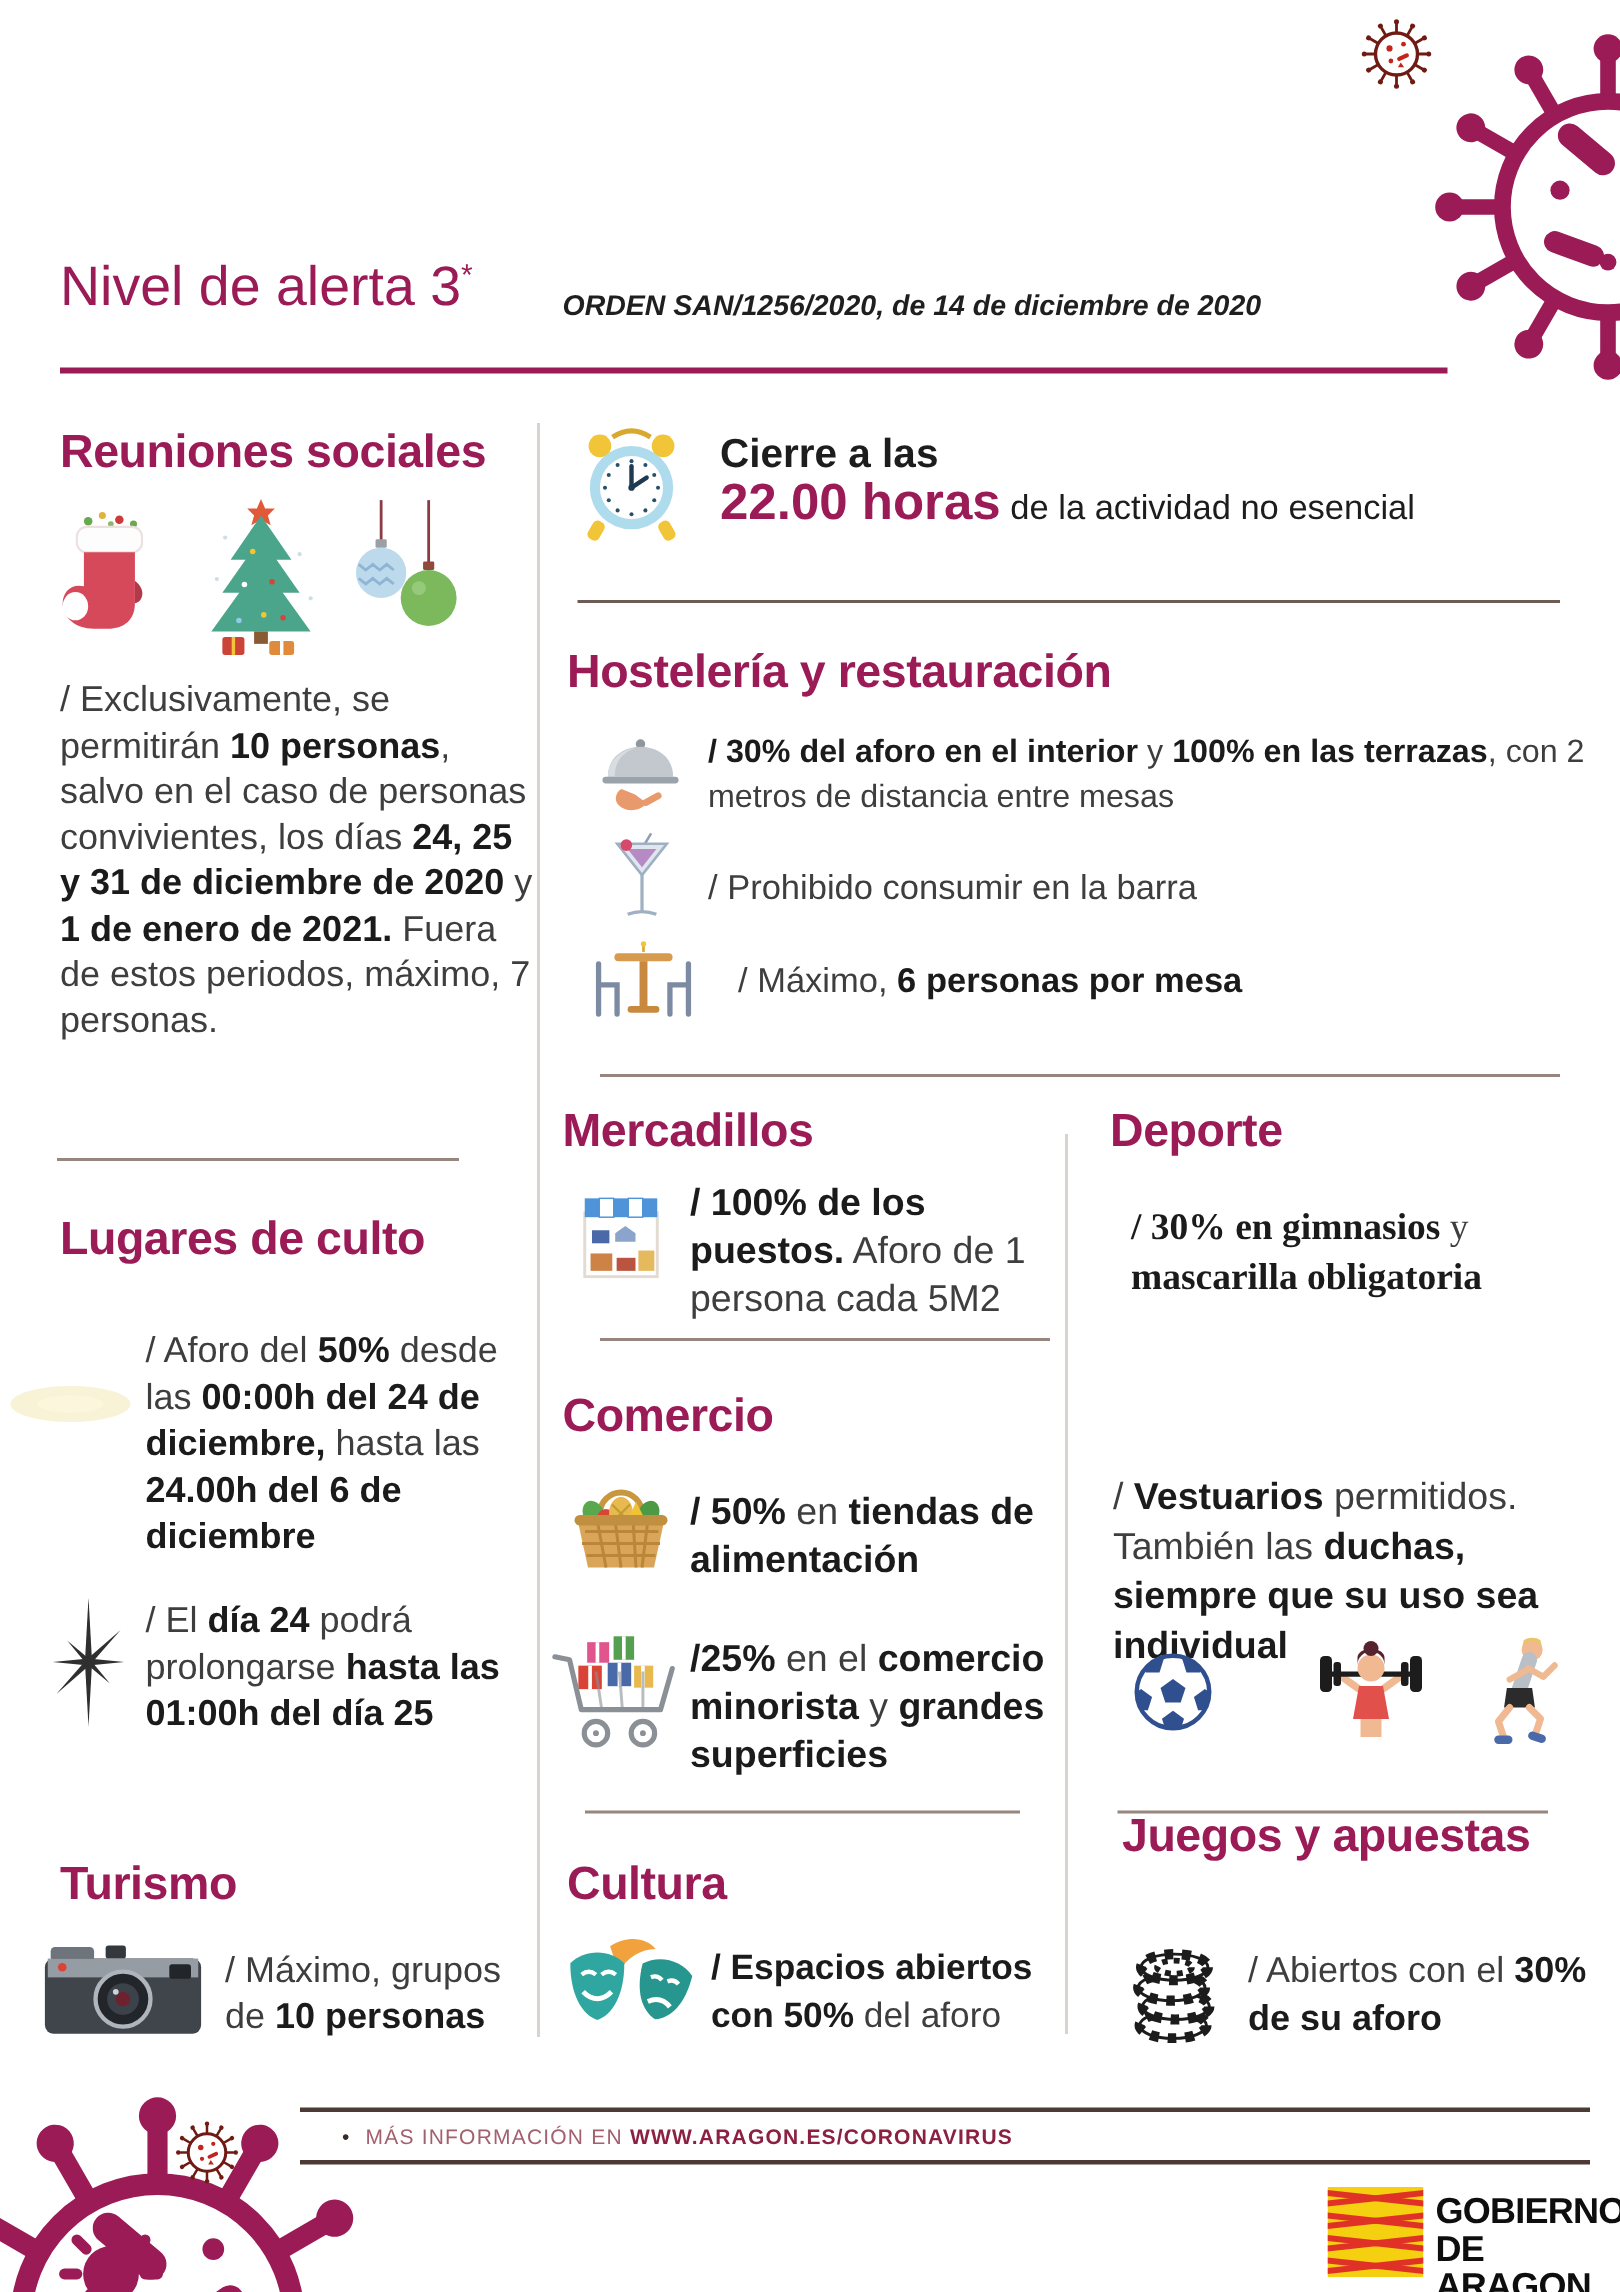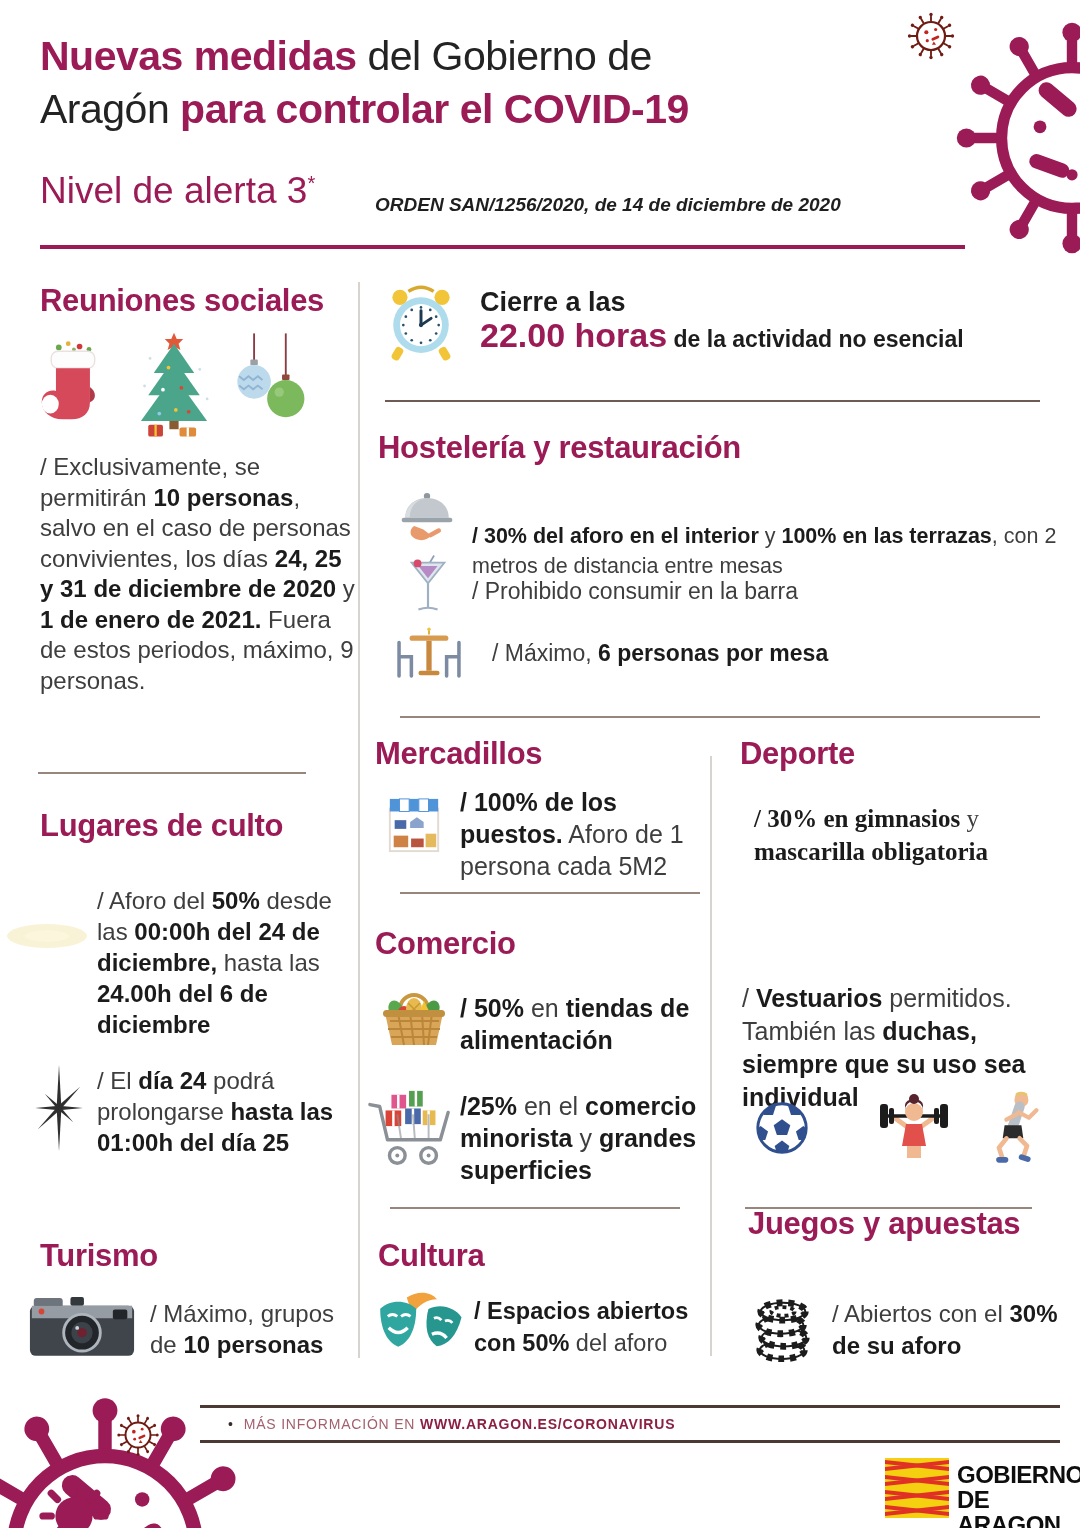--- a/index.html
+++ b/index.html
@@ -21,36 +21,32 @@
   .order{left:375px;top:194px;font-size:19px;font-style:italic;font-weight:700;color:#1f1f1f;}
   .h2{font-size:31px;font-weight:700;color:var(--accent);letter-spacing:-0.3px;}
   .body-text{font-size:24px;line-height:30.5px;}
   .hr{height:2px;background:var(--divider);}
   .hr-accent{height:4px;background:var(--accent);}
   .hr-dark{height:2px;background:var(--divider-dark);}
   .vr{width:2px;background:var(--vdiv);}
   .cierre-pre{font-size:27px;font-weight:700;color:#1d1d1d;}
   .cierre-line{white-space:nowrap;}
   .cierre-time{font-size:34px;font-weight:700;color:var(--accent);}
-  .cierre-rest{font-size:23px;font-weight:700;color:#1d1d1d;}
+  .cierre-rest{font-size:23px;font-weight:400;color:#1d1d1d;}
   .fline{height:3px;background:var(--footer-line);}
   .finfo{font-size:14px;letter-spacing:0.8px;color:var(--footer-text);}
   .finfo .bullet{color:#3c2a26;margin-right:10px;}
   .finfo .url{font-weight:700;color:var(--footer-url);text-align:center;}
   .logo-text{font-size:24px;font-weight:700;color:#0e0e0e;line-height:25px;letter-spacing:-0.5px;}
 </style>
 </head>
 <body>
 
 <div class="page">
 
-  <div class="abs title">
-    <div><span class="sb sa">Nuevas medidas </span><span>del Gobierno de</span></div>
-    <div><span>Aragón </span><span class="sb sa">para controlar el COVID-19</span></div>
-  </div>
   <div class="abs alert">
     <span>Nivel de alerta 3</span><sup>*</sup>
   </div>
   <div class="abs order">ORDEN SAN/1256/2020, de 14 de diciembre de 2020</div>
   <div class="abs hr-accent" style="left:40px;top:245px;width:925px;"></div>
 
   <div class="abs" style="left:903px;top:8px;width:56px;height:56px;">
     <svg viewBox="0 0 60 60" width="56" height="56">
       <g stroke="#6f1a12" stroke-width="2" stroke-linecap="round" fill="#6f1a12">
         <g transform="rotate(0 30 30)">
@@ -242,21 +238,21 @@
       <rect x="24" y="28" width="8" height="6" rx="1" fill="#9aa0a6"></rect>
       <circle cx="28" cy="52" r="18" fill="#bdd9ec"></circle>
       <path d="M12 46 l5 4 5 -4 5 4 5 -4 5 4" stroke="#8fb4d4" stroke-width="2" fill="none"></path>
       <path d="M12 56 l5 4 5 -4 5 4 5 -4 5 4" stroke="#8fb4d4" stroke-width="2" fill="none"></path>
       <rect x="58" y="44" width="8" height="6" rx="1" fill="#8f4a3c"></rect>
       <circle cx="62" cy="70" r="20" fill="#7cb85c"></circle>
       <circle cx="55" cy="63" r="5" fill="#96ca7a"></circle>
     </svg>
   </div>
 
-  <div class="abs body-text" style="left:40px;top:452px;width:318px;"><span>/ Exclusivamente, se permitirán </span><span class="sb">10 personas</span><span>, salvo en el caso de personas convivientes, los días </span><span class="sb">24, 25 y 31 de diciembre de 2020</span><span> y </span><span class="sb">1 de enero de 2021.</span><span> Fuera de estos periodos, máximo, 9 personas.</span></div>
+  <div class="abs body-text" style="left:40px;top:452px;width:318px;"><span>/ Exclusivamente, se permitirán </span><span class="sb">10 personas</span><span>, salvo en el caso de personas convivientes, los días </span><span class="sb">24, 25 y 31 de diciembre de 2020</span><span> y </span><span class="sb">1 de enero de 2021.</span><span> Fuera de estos periodos, máximo, 7 personas.</span></div>
 
   <div class="abs hr" style="left:38px;top:772px;width:268px;"></div>
 
   <div class="abs h2" style="left:40px;top:808px;">Lugares de culto</div>
 
   <div class="abs" style="left:5px;top:918px;width:85px;height:38px;">
     <svg viewBox="0 0 85 38" width="85" height="38">
       <ellipse cx="42" cy="18" rx="40" ry="12" fill="#f3e9b6" opacity="0.55"></ellipse>
       <ellipse cx="42" cy="18" rx="22" ry="6" fill="#fbf6dd" opacity="0.85"></ellipse>
     </svg>
@@ -333,21 +329,21 @@
   <div class="abs" style="left:398px;top:488px;width:58px;height:56px;">
     <svg viewBox="0 0 64 60" width="58" height="56">
       <circle cx="32" cy="8" r="3.5" fill="#8e969e"></circle>
       <path d="M8 32 C8 18 19 10 32 10 C45 10 56 18 56 32 Z" fill="#c2c8ce"></path>
       <path d="M8 32 C8 20 18 12 28 11 C18 14 13 22 13 32 Z" fill="#d8dde2"></path>
       <rect x="4" y="32" width="56" height="5" rx="2.5" fill="#9aa2aa"></rect>
       <path d="M18 41 C14 43 12 49 16 53 C22 59 34 57 36 51 L28 45 Z" fill="#e89a6d"></path>
       <path d="M36 51 L45 46" stroke="#e89a6d" stroke-width="5" stroke-linecap="round"></path>
     </svg>
   </div>
-  <div class="abs" style="left:472px;top:486px;width:600px;font-size:21.5px;line-height:30px;margin-top:35px;"><span class="sb">/ 30% del aforo en el interior</span><span> y </span><span class="sb">100% en las terrazas</span><span>, con 2 metros de distancia entre mesas</span></div>
+  <div class="abs" style="left:472px;top:486px;width:600px;font-size:21.5px;line-height:30px;"><span class="sb">/ 30% del aforo en el interior</span><span> y </span><span class="sb">100% en las terrazas</span><span>, con 2 metros de distancia entre mesas</span></div>
 
   <div class="abs" style="left:408px;top:552px;width:40px;height:68px;">
     <svg viewBox="0 0 46 74" width="40" height="68">
       <line x1="30" y1="2" x2="18" y2="22" stroke="#8fa0b5" stroke-width="2"></line>
       <polygon points="4,10 42,10 23,34" fill="#dfe6ee" stroke="#9fb0c3" stroke-width="2"></polygon>
       <polygon points="12,14 34,14 23,28" fill="#a86bb5" opacity="0.75"></polygon>
       <circle cx="11" cy="11" r="4.5" fill="#d8486a"></circle>
       <line x1="23" y1="34" x2="23" y2="62" stroke="#9fb0c3" stroke-width="2.5"></line>
       <path d="M12 64 Q23 60 34 64" stroke="#9fb0c3" stroke-width="2.5" fill="none"></path>
     </svg>

